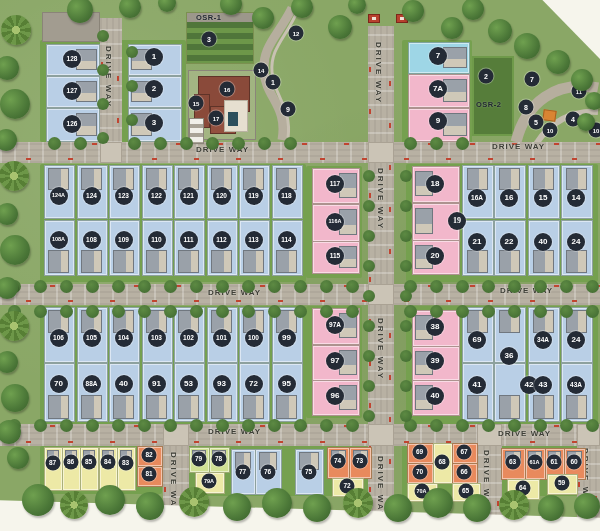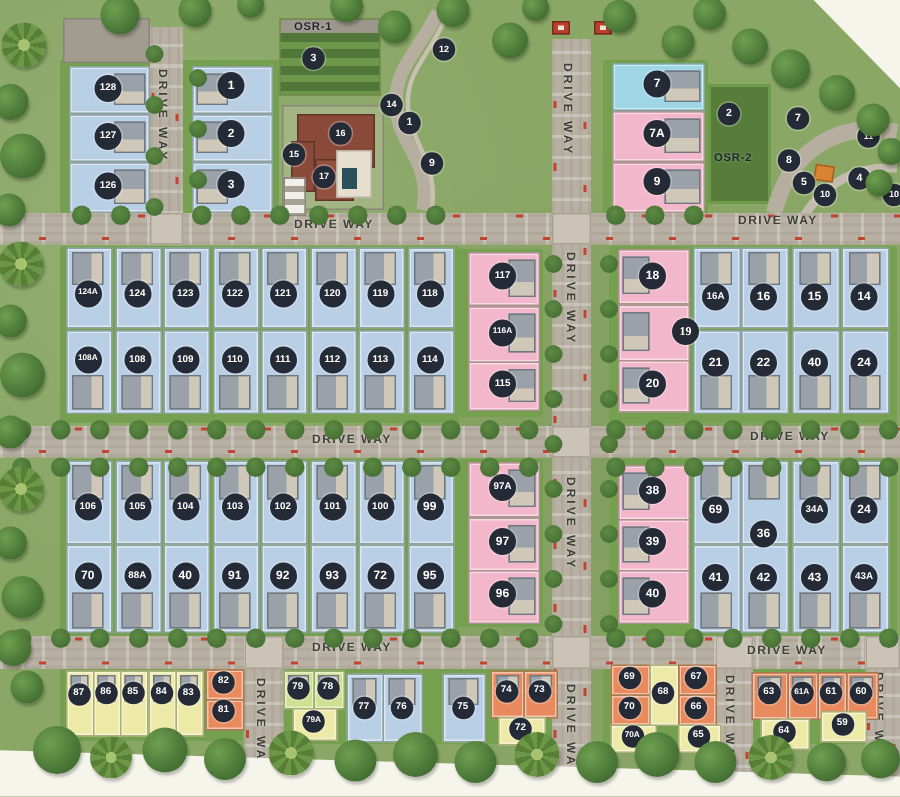--- a/index.html
+++ b/index.html
@@ -335,21 +335,21 @@
       <div class="house b" style="left: 12%; bottom: 2px; width: 72%; height: 42%;"></div>
     </div>
     <div class="pc" style="left: 123.5px; top: 384px; font-size: 8px;">40</div>
     <div class="plot" style="left: 142px; top: 363px; width: 29px; height: 57px; background: rgb(185, 207, 230);">
       <div class="house b" style="left: 12%; bottom: 2px; width: 72%; height: 42%;"></div>
     </div>
     <div class="pc" style="left: 156.5px; top: 384px; font-size: 8px;">91</div>
     <div class="plot" style="left: 174px; top: 363px; width: 29px; height: 57px; background: rgb(185, 207, 230);">
       <div class="house b" style="left: 12%; bottom: 2px; width: 72%; height: 42%;"></div>
     </div>
-    <div class="pc" style="left: 188.5px; top: 384px; font-size: 8px;">92</div>
+    <div class="pc" style="left: 188.5px; top: 384px; font-size: 8px;">53</div>
     <div class="plot" style="left: 207px; top: 363px; width: 29px; height: 57px; background: rgb(185, 207, 230);">
       <div class="house b" style="left: 12%; bottom: 2px; width: 72%; height: 42%;"></div>
     </div>
     <div class="pc" style="left: 221.5px; top: 384px; font-size: 8px;">93</div>
     <div class="plot" style="left: 239px; top: 363px; width: 29px; height: 57px; background: rgb(185, 207, 230);">
       <div class="house b" style="left: 12%; bottom: 2px; width: 72%; height: 42%;"></div>
     </div>
     <div class="pc" style="left: 253.5px; top: 384px; font-size: 8px;">72</div>
     <div class="plot" style="left: 272px; top: 363px; width: 29px; height: 57px; background: rgb(185, 207, 230);">
       <div class="house b" style="left: 12%; bottom: 2px; width: 72%; height: 42%;"></div>
@@ -395,21 +395,21 @@
       <div class="house t" style="left: 12%; top: 2px; width: 72%; height: 42%;"></div>
     </div>
     <div class="pc" style="left: 576px; top: 340px; font-size: 8px;">24</div>
     <div class="plot" style="left: 462px; top: 363px; width: 30px; height: 57px; background: rgb(185, 207, 230);">
       <div class="house b" style="left: 12%; bottom: 2px; width: 72%; height: 42%;"></div>
     </div>
     <div class="pc" style="left: 477px; top: 385px; font-size: 8px;">41</div>
     <div class="plot" style="left: 494px; top: 363px; width: 30px; height: 57px; background: rgb(185, 207, 230);">
       <div class="house b" style="left: 12%; bottom: 2px; width: 72%; height: 42%;"></div>
     </div>
-    <div class="pc" style="left: 509px; top: 385px; font-size: 8px; text-align: center;">42</div>
+    <div class="pc" style="left: 529px; top: 385px; font-size: 8px; text-align: center;">42</div>
     <div class="plot" style="left: 528px; top: 363px; width: 30px; height: 57px; background: rgb(185, 207, 230);">
       <div class="house b" style="left: 12%; bottom: 2px; width: 72%; height: 42%;"></div>
     </div>
     <div class="pc" style="left: 543px; top: 385px; font-size: 8px;">43</div>
     <div class="plot" style="left: 561px; top: 363px; width: 30px; height: 57px; background: rgb(185, 207, 230);">
       <div class="house b" style="left: 12%; bottom: 2px; width: 72%; height: 42%;"></div>
     </div>
     <div class="pc" style="left: 576px; top: 385px; font-size: 6.5px;">43A</div>
     <div class="plot" style="left: 44px; top: 447px; width: 17px; height: 42px; background: rgb(237, 233, 166);">
       <div class="house t" style="left: 12%; top: 2px; width: 72%; height: 42%;"></div>

